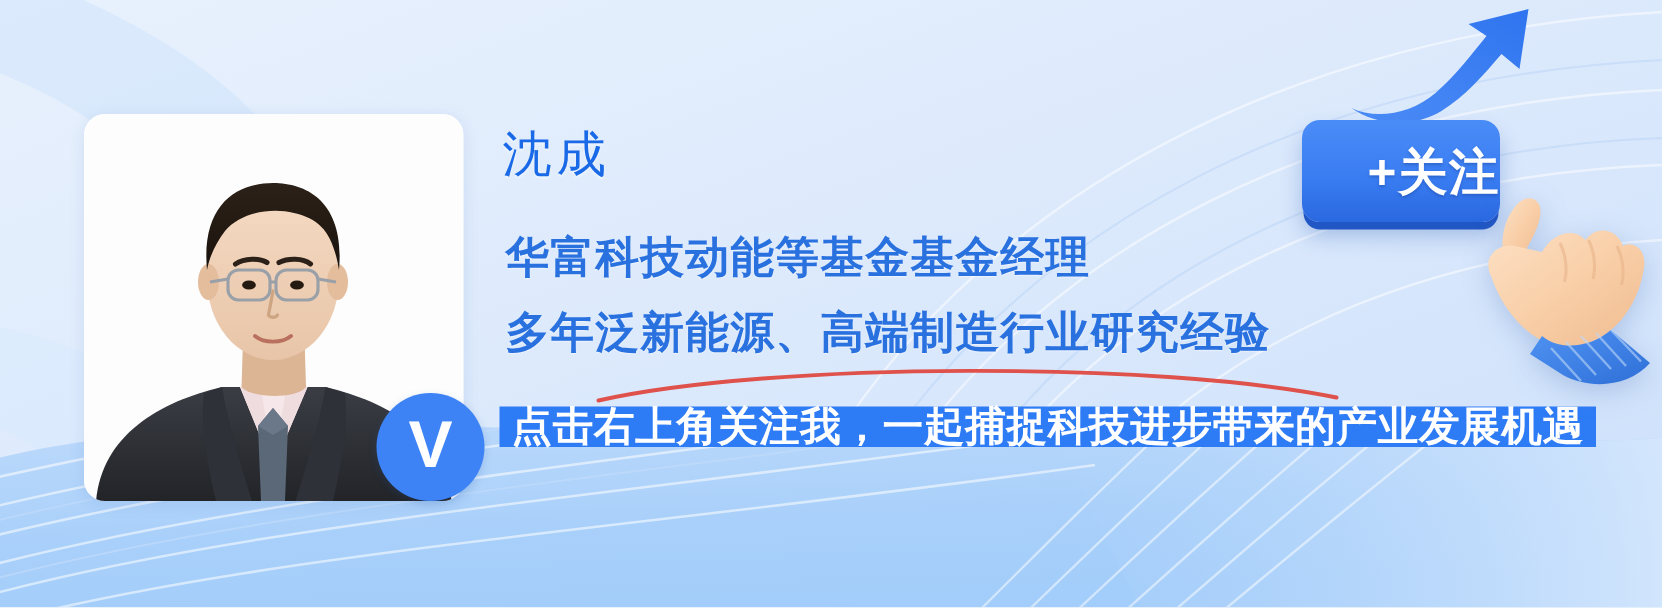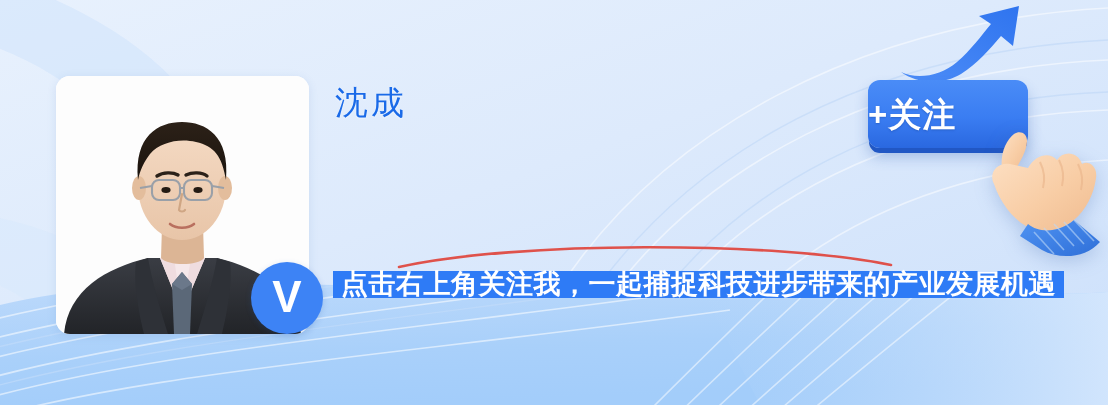--- a/index.html
+++ b/index.html
@@ -77,26 +77,26 @@
     z-index:4;
   }
   #cta-bar .cta-text{
     color:#ffffff; font-size:27px; font-weight:bold;
     letter-spacing:.5px; white-space:nowrap; line-height:1;
   }
 
   
   #follow-button{
     position:absolute; left:868px; top:80px;
-    width:160px; height:68px;
+    width:132px; height:68px;
     border:none; cursor:pointer;
     border-radius:12px;
     background:linear-gradient(180deg,#4a8cf7 0%,#3a7df2 55%,#2a68e0 100%);
     box-shadow:0 6px 0 -1px #2157c4, 0 9px 14px rgba(40,90,180,.3);
-    display:flex; align-items:center; justify-content:flex-start;
+    display:flex; align-items:center; justify-content:flex-end;
     font-family:"Liberation Sans","DejaVu Sans",sans-serif;
     z-index:6;
   }
   #follow-button .btn-label{
     color:#ffffff; font-size:33px; font-weight:bold;
     letter-spacing:1px; line-height:1;
     text-shadow:0 1px 2px rgba(20,60,140,.35);
   }
 
   
@@ -246,20 +246,22 @@
 
       <path d="M114,148 C120,153 132,153 138,148" stroke="#b9705f" stroke-width="2.6" fill="none" stroke-linecap="round"></path>
     </svg>
   </div>
 
   <div id="v-badge">
     <span class="vtext">V</span>
   </div>
 
   <div id="name">沈成</div>
+  <div class="subtitle" id="subtitle-1">华富科技动能等基金基金经理</div>
+  <div class="subtitle" id="subtitle-2">多年泛新能源、高端制造行业研究经验</div>
 
   <div id="red-arc">
     <svg viewBox="0 0 500 28">
       <path d="M4,24 C120,-2 380,-2 496,22" fill="none" stroke="#e0443c" stroke-width="2.6" stroke-linecap="round" opacity="0.92"></path>
     </svg>
   </div>
 
   <div id="cta-bar">
     <span class="cta-text">点击右上角关注我，一起捕捉科技进步带来的产业发展机遇</span>
   </div>

